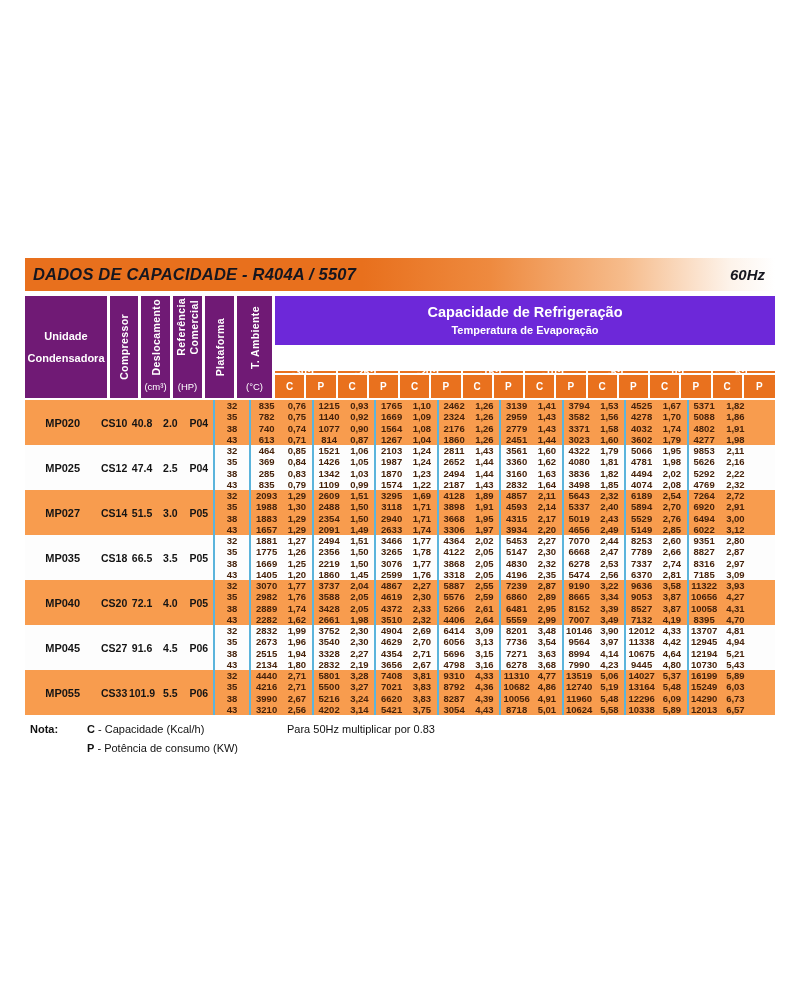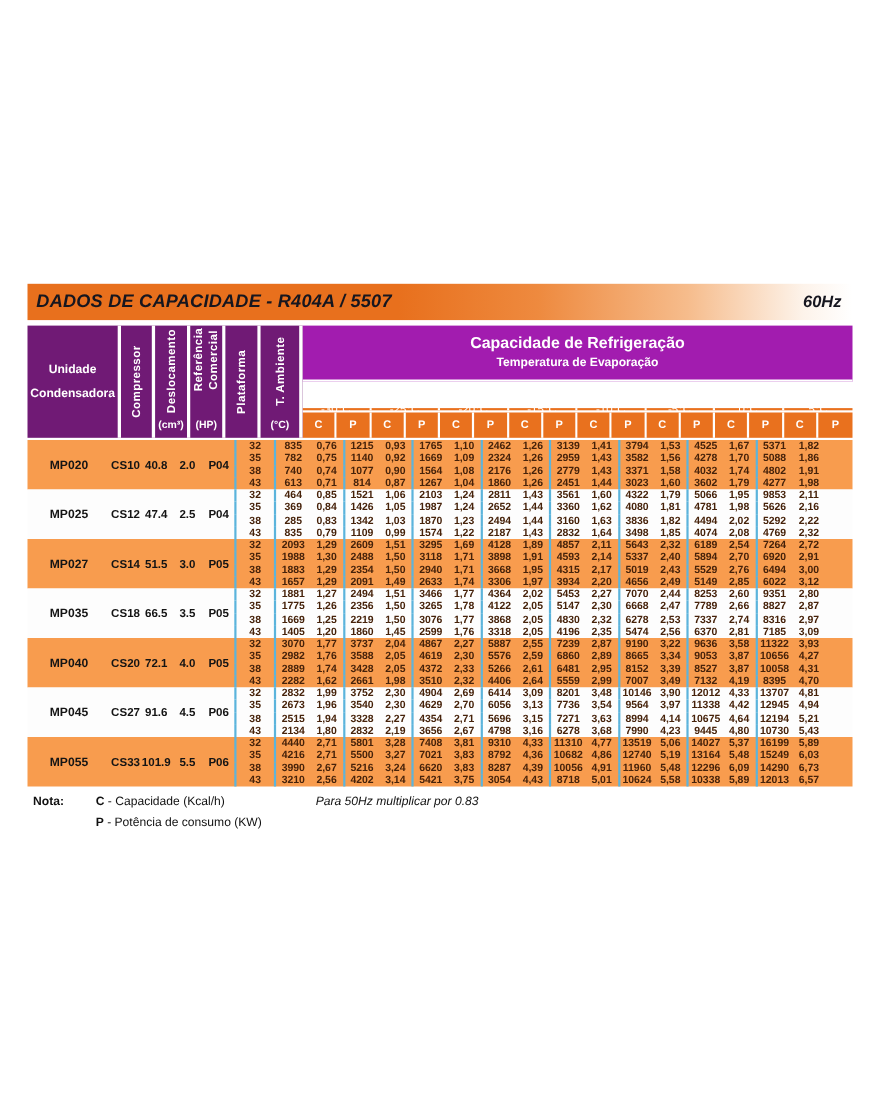--- a/index.html
+++ b/index.html
@@ -31,33 +31,33 @@
   .hc-comp { width:31px; } .hc-disp { width:32px; } .hc-ref { width:32px; }
   .hc-plat { width:32px; } .hc-amb { width:38px; }
   .vlab {
     writing-mode:vertical-rl; transform:rotate(180deg);
     font-size:10.5px; font-weight:700; letter-spacing:.4px; white-space:nowrap;
   }
   .vpair { display:flex; gap:1px; align-items:center; justify-content:center; }
   .has-unit .vlab, .has-unit .vpair { margin-bottom:20px; }
   .ulab {
     position:absolute; bottom:0; left:0; right:0; height:24px;
-    display:flex; align-items:center; justify-content:center; font-size:9.5px; font-weight:700;
+    display:flex; align-items:center; justify-content:center; font-size:9.5px; font-weight:400;
   }
   .cap-head { flex:1; display:flex; flex-direction:column; }
   .cap-title-wrap {
-    height:52px; background:#a21caf; color:#ffffff; text-align:center;
+    height:52px; background:#6d28d9; color:#ffffff; text-align:center;
     display:flex; flex-direction:column; align-items:center; justify-content:center;
     gap:4px; border-bottom:2px solid #ffffff;
   }
   .cap-title { font-size:14.5px; font-weight:800; }
   .cap-subtitle { font-size:11px; font-weight:700; }
   .temp-row { height:28px; display:flex; border-bottom:2px solid #ffffff; }
   .temp-cell {
-    width:62.5px; background:#E9711E; color:#ffffff; font-size:10.5px; font-weight:400;
+    width:62.5px; background:#E9711E; color:#ffffff; font-size:10.5px; font-weight:700;
     display:flex; align-items:center; justify-content:center;margin-top:24px;
   }
   .cp-row { height:24px; display:flex; }
   .cp-cell {
     width:31.25px; background:#E9711E; color:#ffffff; font-size:10px; font-weight:800;
     display:flex; align-items:center; justify-content:center;
   }
   .wsep { border-right:2px solid #ffffff; }
 
   
@@ -76,21 +76,21 @@
   .amb {
     width:38px; text-align:center; font-size:9.5px; font-weight:800; color:#46220a;
     border-left:2px solid #5BB4DC; border-right:2px solid #5BB4DC;
   }
   .vcell { width:31.25px; text-align:center; font-size:9.5px; font-weight:700; color:#46220a; }
   .gsep { border-right:2px solid #5BB4DC; }
 
   
   .notes { display:flex; margin-top:8px; font-size:11px; color:#111111; }
   .notes-label { width:62px; padding-left:5px; font-weight:800; }
-  .ncol1 { width:200px; } .ncol2 { width:218px; } .ncol3 { flex:1;font-style:italic; }
+  .ncol1 { width:200px; } .ncol2 { width:218px; } .ncol3 { flex:1; }
   .nline { margin-bottom:7px; }
   .nkey { font-weight:800; }
 </style>
 </head>
 <body>
 
 <div class="page">
   <div class="content">
 
     <div class="title-bar">

